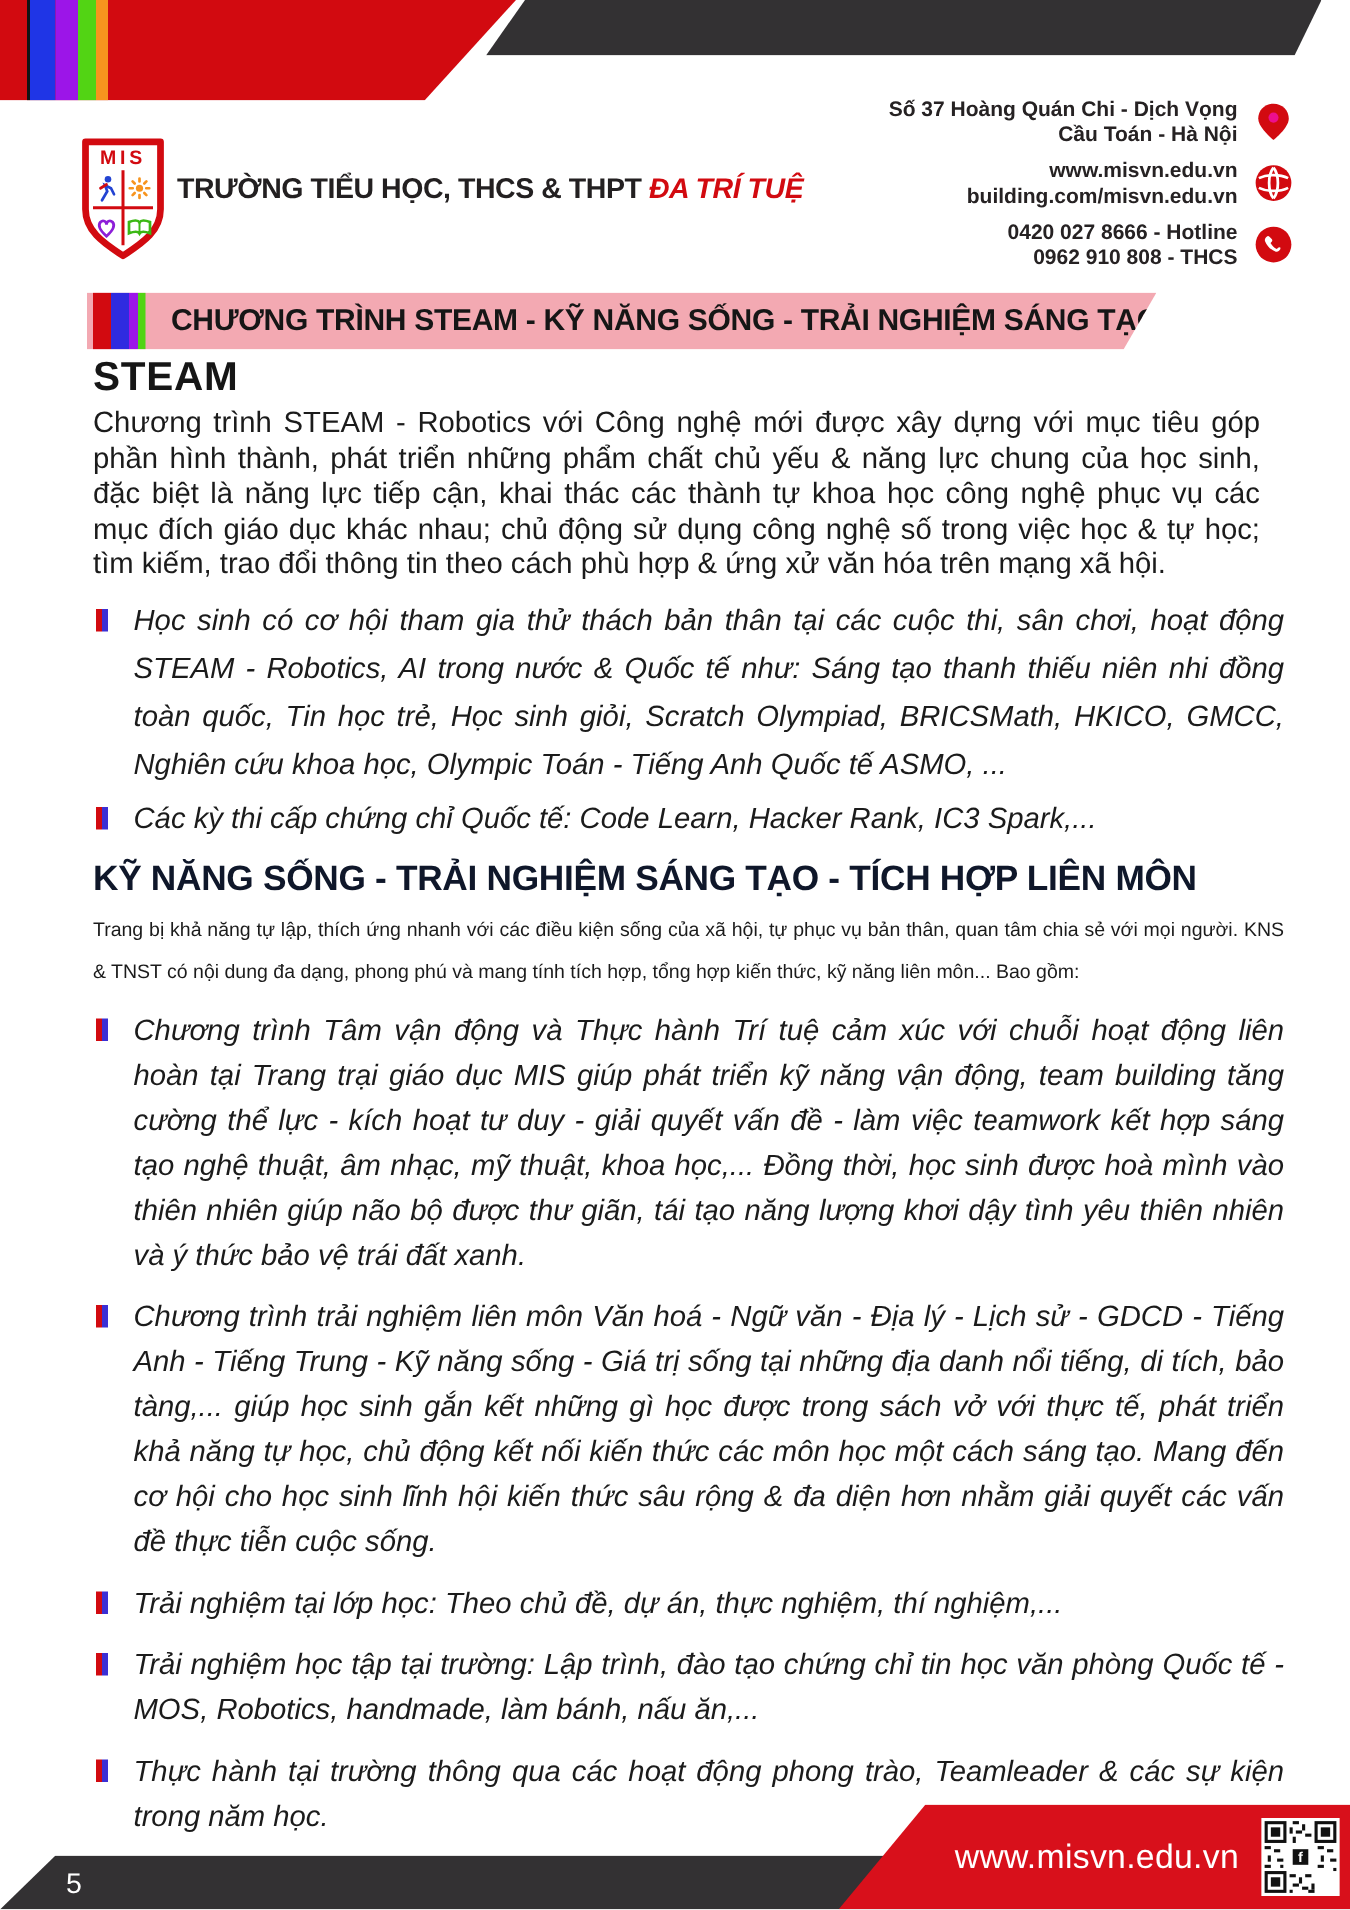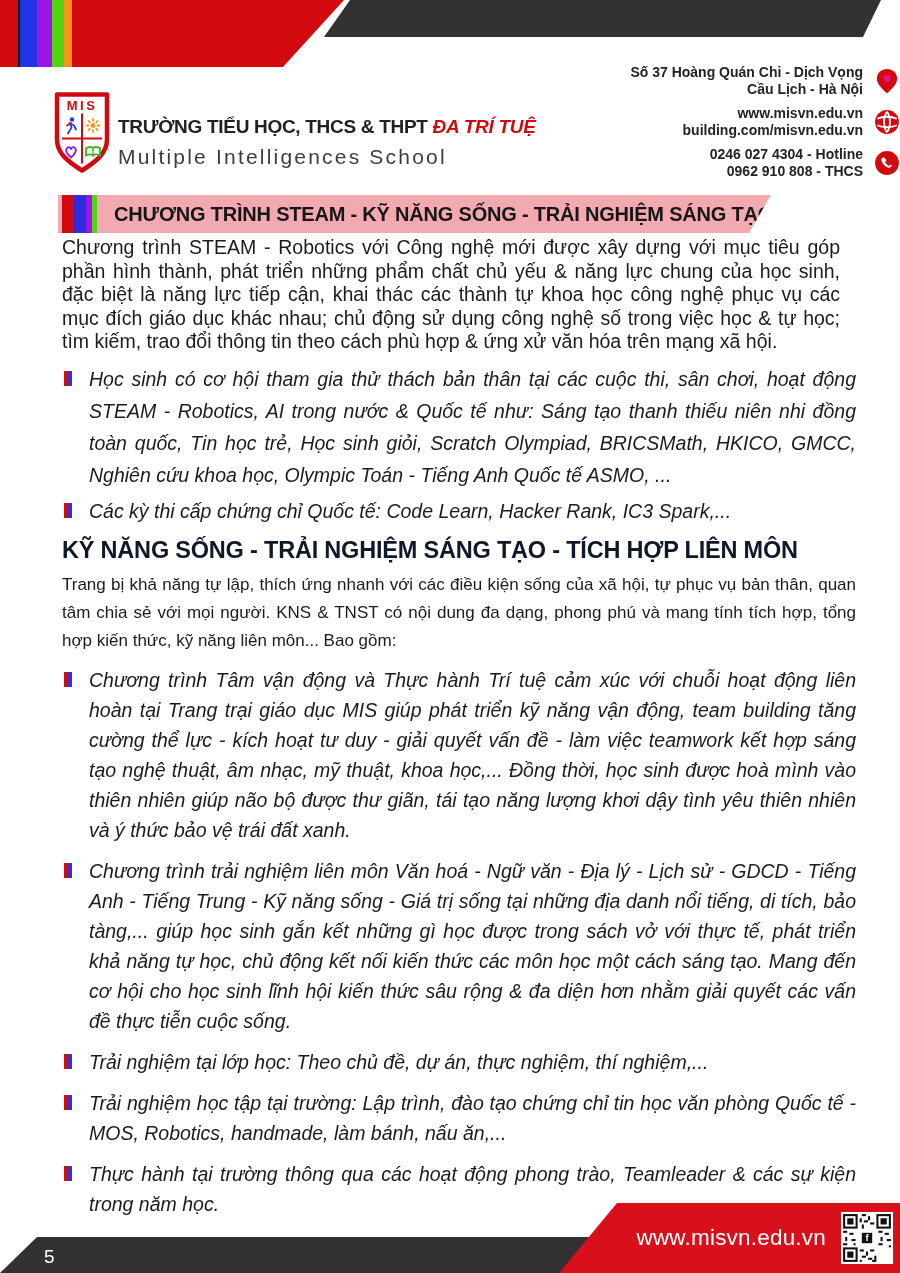--- a/index.html
+++ b/index.html
@@ -20,41 +20,41 @@
 
   
   .logo{position:absolute;left:54px;top:91px;width:56px;height:83px;}
   .names{position:absolute;left:118px;top:116px;}
   .name-vi{font-size:19px;font-weight:bold;letter-spacing:-0.3px;color:#232021;white-space:nowrap;}
   .name-vi .hl{color:#d20a10;font-style:italic;}
   .name-en{font-size:21px;color:#3d3d3d;letter-spacing:2.2px;margin-top:7px;white-space:nowrap;}
 
   
   .contact{position:absolute;top:64px;right:0;width:360px;}
-  .contact-row{display:flex;align-items:center;justify-content:flex-end;margin-bottom:8px;}
+  .contact-row{display:flex;align-items:center;justify-content:flex-end;padding-right:38px;margin-bottom:8px;}
   .contact-text{text-align:right;font-size:14px;line-height:16.5px;font-weight:bold;color:#262223;}
   .contact-icon{width:26px;height:26px;margin-left:11px;flex:0 0 auto;}
 
   
   .banner{position:absolute;left:58px;top:195px;width:713px;height:38px;background:#f3a9b2;
           clip-path:polygon(0 0,100% 0,calc(100% - 22px) 100%,0 100%);}
   .banner .stripe{position:absolute;top:0;height:100%;}
   .b-red{left:4px;width:12px;background:#d20a10;}
   .b-blue{left:16px;width:12px;background:#2f2be0;}
   .b-purple{left:28px;width:6px;background:#9c15e8;}
   .b-green{left:34px;width:5px;background:#52d414;}
   .banner-title{position:absolute;left:56px;top:0;height:100%;display:flex;align-items:center;
                 font-size:20px;font-weight:bold;color:#161616;letter-spacing:-0.2px;white-space:nowrap;}
 
   
   .content{position:absolute;left:62px;top:236px;width:794px;}
   .h-steam{font-size:27px;font-weight:bold;letter-spacing:0.5px;margin:0 0 4px 0;color:#161616;}
   .h-kns{font-size:23.5px;font-weight:bold;letter-spacing:-0.2px;margin:10px 0 7px 0;color:#0f172a;}
   .intro1{font-size:19.5px;line-height:23.5px;text-align:justify;margin:0 16px 9px 0;}
-  .intro2{font-size:17px;line-height:28px;text-align:justify;margin:0 0 10px 0;}
+  .intro2{font-size:13px;line-height:28px;text-align:justify;margin:0 0 10px 0;}
   ul.bullets{list-style:none;margin:0;padding:0;}
   ul.bullets li{position:relative;padding-left:27px;font-style:italic;font-size:19.5px;text-align:justify;}
   ul.bullets.sec1 li{line-height:32px;margin-bottom:4px;}
   ul.bullets.sec2 li{line-height:30px;margin-bottom:11px;}
   .bm{position:absolute;left:2px;top:8px;width:8px;height:15px;display:flex;}
   ul.bullets.sec2 .bm{top:7px;}
   .bm span{display:block;height:100%;}
   .bm .bm-red{width:4px;background:#d20a10;}
   .bm .bm-blue{width:4px;background:#3b2fd4;}
 
@@ -103,28 +103,27 @@
       <path d="M32,56.5 C36,55 38,55 39,56.8 C40,55 42,55 46,56.5 V64 C42,62.5 40,62.5 39,64.2 C38,62.5 36,62.5 32,64 Z" fill="none" stroke="#3cb814" stroke-width="1.8"></path>
       <line x1="39" y1="56.8" x2="39" y2="64.2" stroke="#3cb814" stroke-width="1.3"></line>
     </g>
   </svg>
 
   <div class="names">
     <div class="name-vi">
       <span>TRƯỜNG TIỂU HỌC, THCS &amp; THPT</span>
       <span class="hl">ĐA TRÍ TUỆ</span>
     </div>
-    <div class="name-en">Multiple Intelligences School</div>
   </div>
 
   <div class="contact">
     <div class="contact-row">
       <div class="contact-text">
         <div>Số 37 Hoàng Quán Chi - Dịch Vọng</div>
-        <div>Cầu Lịch - Hà Nội</div>
+        <div>Cầu Toán - Hà Nội</div>
       </div>
       <svg class="contact-icon" viewBox="0 0 24 24">
         <path d="M12,1 C6.6,1 2.6,5 2.6,10.2 C2.6,16 12,23.4 12,23.4 C12,23.4 21.4,16 21.4,10.2 C21.4,5 17.4,1 12,1 Z" fill="#d20a10"></path>
         <circle cx="12" cy="9.6" r="3.1" fill="#ec0f8e"></circle>
       </svg>
     </div>
     <div class="contact-row">
       <div class="contact-text">
         <div>www.misvn.edu.vn</div>
         <div>building.com/misvn.edu.vn</div>
@@ -134,40 +133,41 @@
         <g stroke="#ffffff" stroke-width="1.7" fill="none">
           <path d="M12,2.5 C8.4,7 8.4,17 12,21.5"></path>
           <path d="M12,2.5 C15.6,7 15.6,17 12,21.5"></path>
           <path d="M3,9 C8,6.5 16,6.5 21,9"></path>
           <path d="M3,15 C8,17.5 16,17.5 21,15"></path>
         </g>
       </svg>
     </div>
     <div class="contact-row">
       <div class="contact-text">
-        <div>0246 027 4304 - Hotline</div>
+        <div>0420 027 8666 - Hotline</div>
         <div>0962 910 808 - THCS</div>
       </div>
       <svg class="contact-icon" viewBox="0 0 24 24">
         <circle cx="12" cy="12" r="11" fill="#d20a10"></circle>
         <path d="M16.4,14.1 c-.5-.5-1.2-.5-1.7,0 l-.7,.7 c-1.6-.9-3-2.2-3.8-3.8 l.7-.7 c.5-.5,.5-1.2,0-1.7 L9.5,7.2 c-.5-.5-1.2-.5-1.7,0 l-.5,.5 c-.6,.6-.8,1.5-.5,2.3 c1.1,2.9 3.4,5.2,6.3,6.3 c.8,.3,1.7,.1,2.3-.5 l.5-.5 c.5-.5,.5-1.2,0-1.7 Z" fill="#ffffff"></path>
       </svg>
     </div>
   </div>
 
   <div class="banner">
     <div class="stripe b-red"></div>
     <div class="stripe b-blue"></div>
     <div class="stripe b-purple"></div>
     <div class="stripe b-green"></div>
     <div class="banner-title">CHƯƠNG TRÌNH STEAM - KỸ NĂNG SỐNG - TRẢI NGHIỆM SÁNG TẠO</div>
   </div>
 
   <div class="content">
 
+    <h1 class="h-steam">STEAM</h1>
     <p class="intro1">Chương trình STEAM - Robotics với Công nghệ mới được xây dựng với mục tiêu góp phần hình thành, phát triển những phẩm chất chủ yếu &amp; năng lực chung của học sinh, đặc biệt là năng lực tiếp cận, khai thác các thành tự khoa học công nghệ phục vụ các mục đích giáo dục khác nhau; chủ động sử dụng công nghệ số trong việc học &amp; tự học; tìm kiếm, trao đổi thông tin theo cách phù hợp &amp; ứng xử văn hóa trên mạng xã hội.</p>
 
     <ul class="bullets sec1">
       <li>
         <span class="bm">
             <span class="bm-red"></span>
             <span class="bm-blue"></span>
           </span>
         <span>Học sinh có cơ hội tham gia thử thách bản thân tại các cuộc thi, sân chơi, hoạt động STEAM - Robotics, AI trong nước &amp; Quốc tế như: Sáng tạo thanh thiếu niên nhi đồng toàn quốc, Tin học trẻ, Học sinh giỏi, Scratch Olympiad, BRICSMath, HKICO, GMCC, Nghiên cứu khoa học, Olympic Toán - Tiếng Anh Quốc tế ASMO, ...</span>
       </li>

